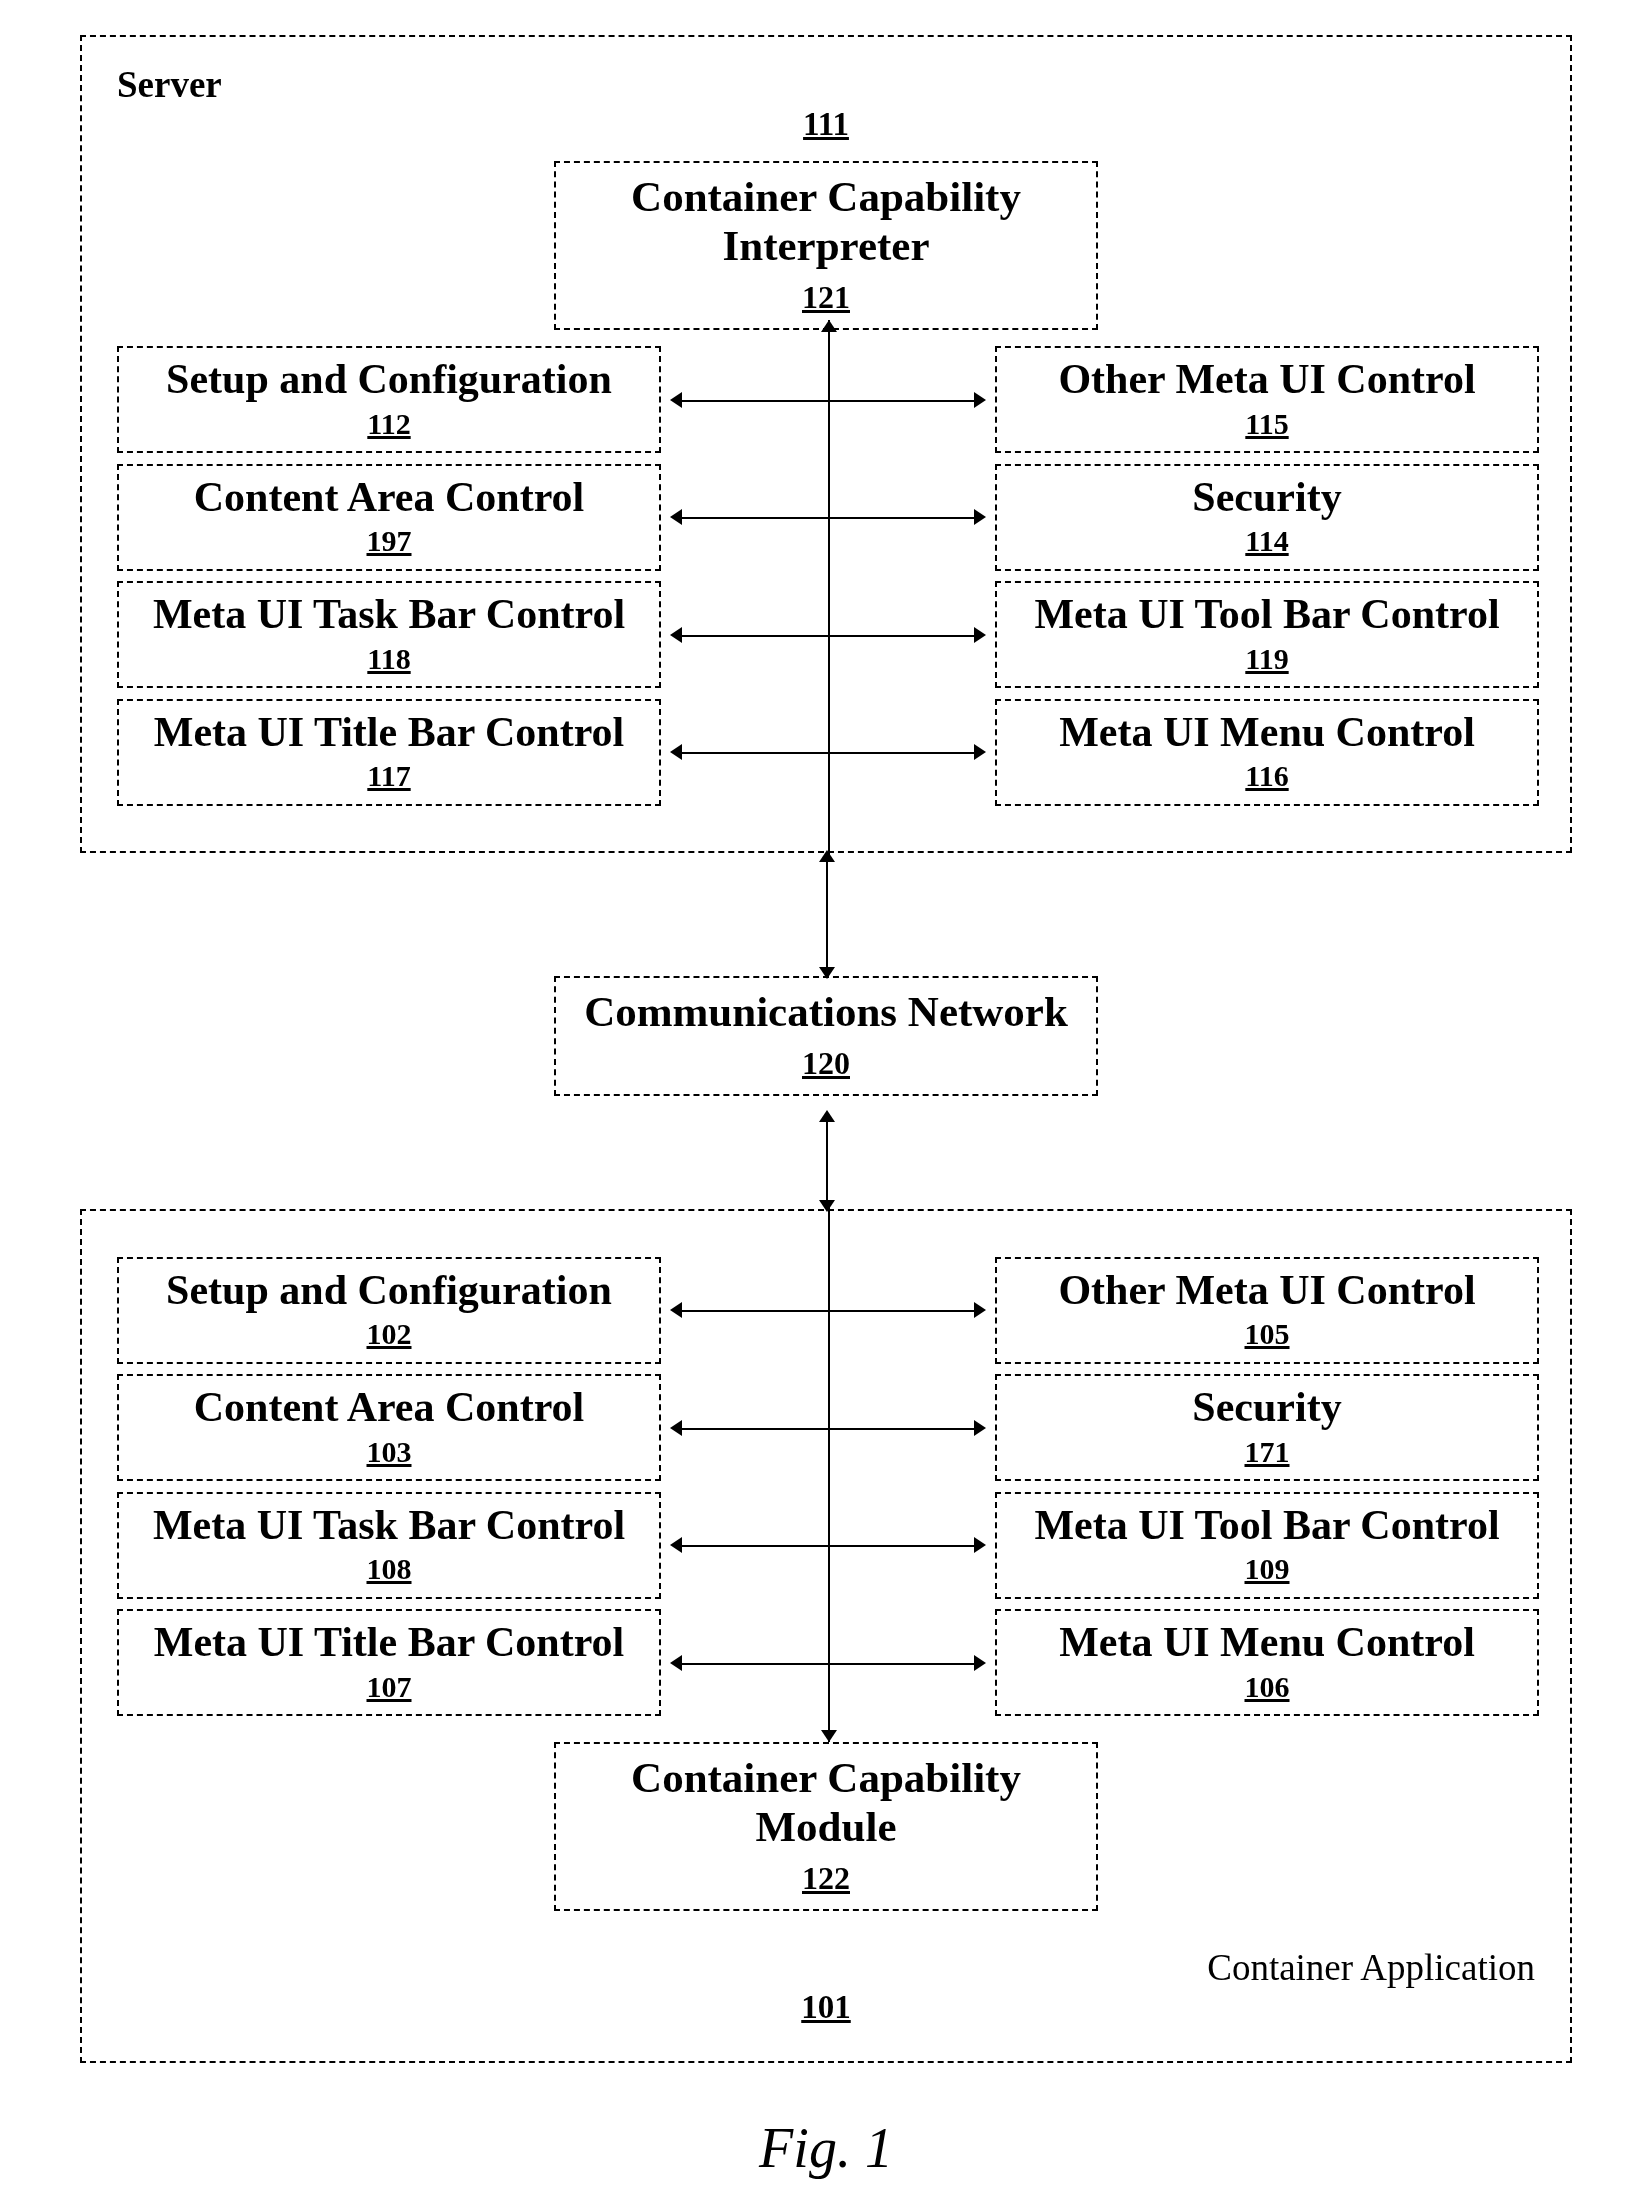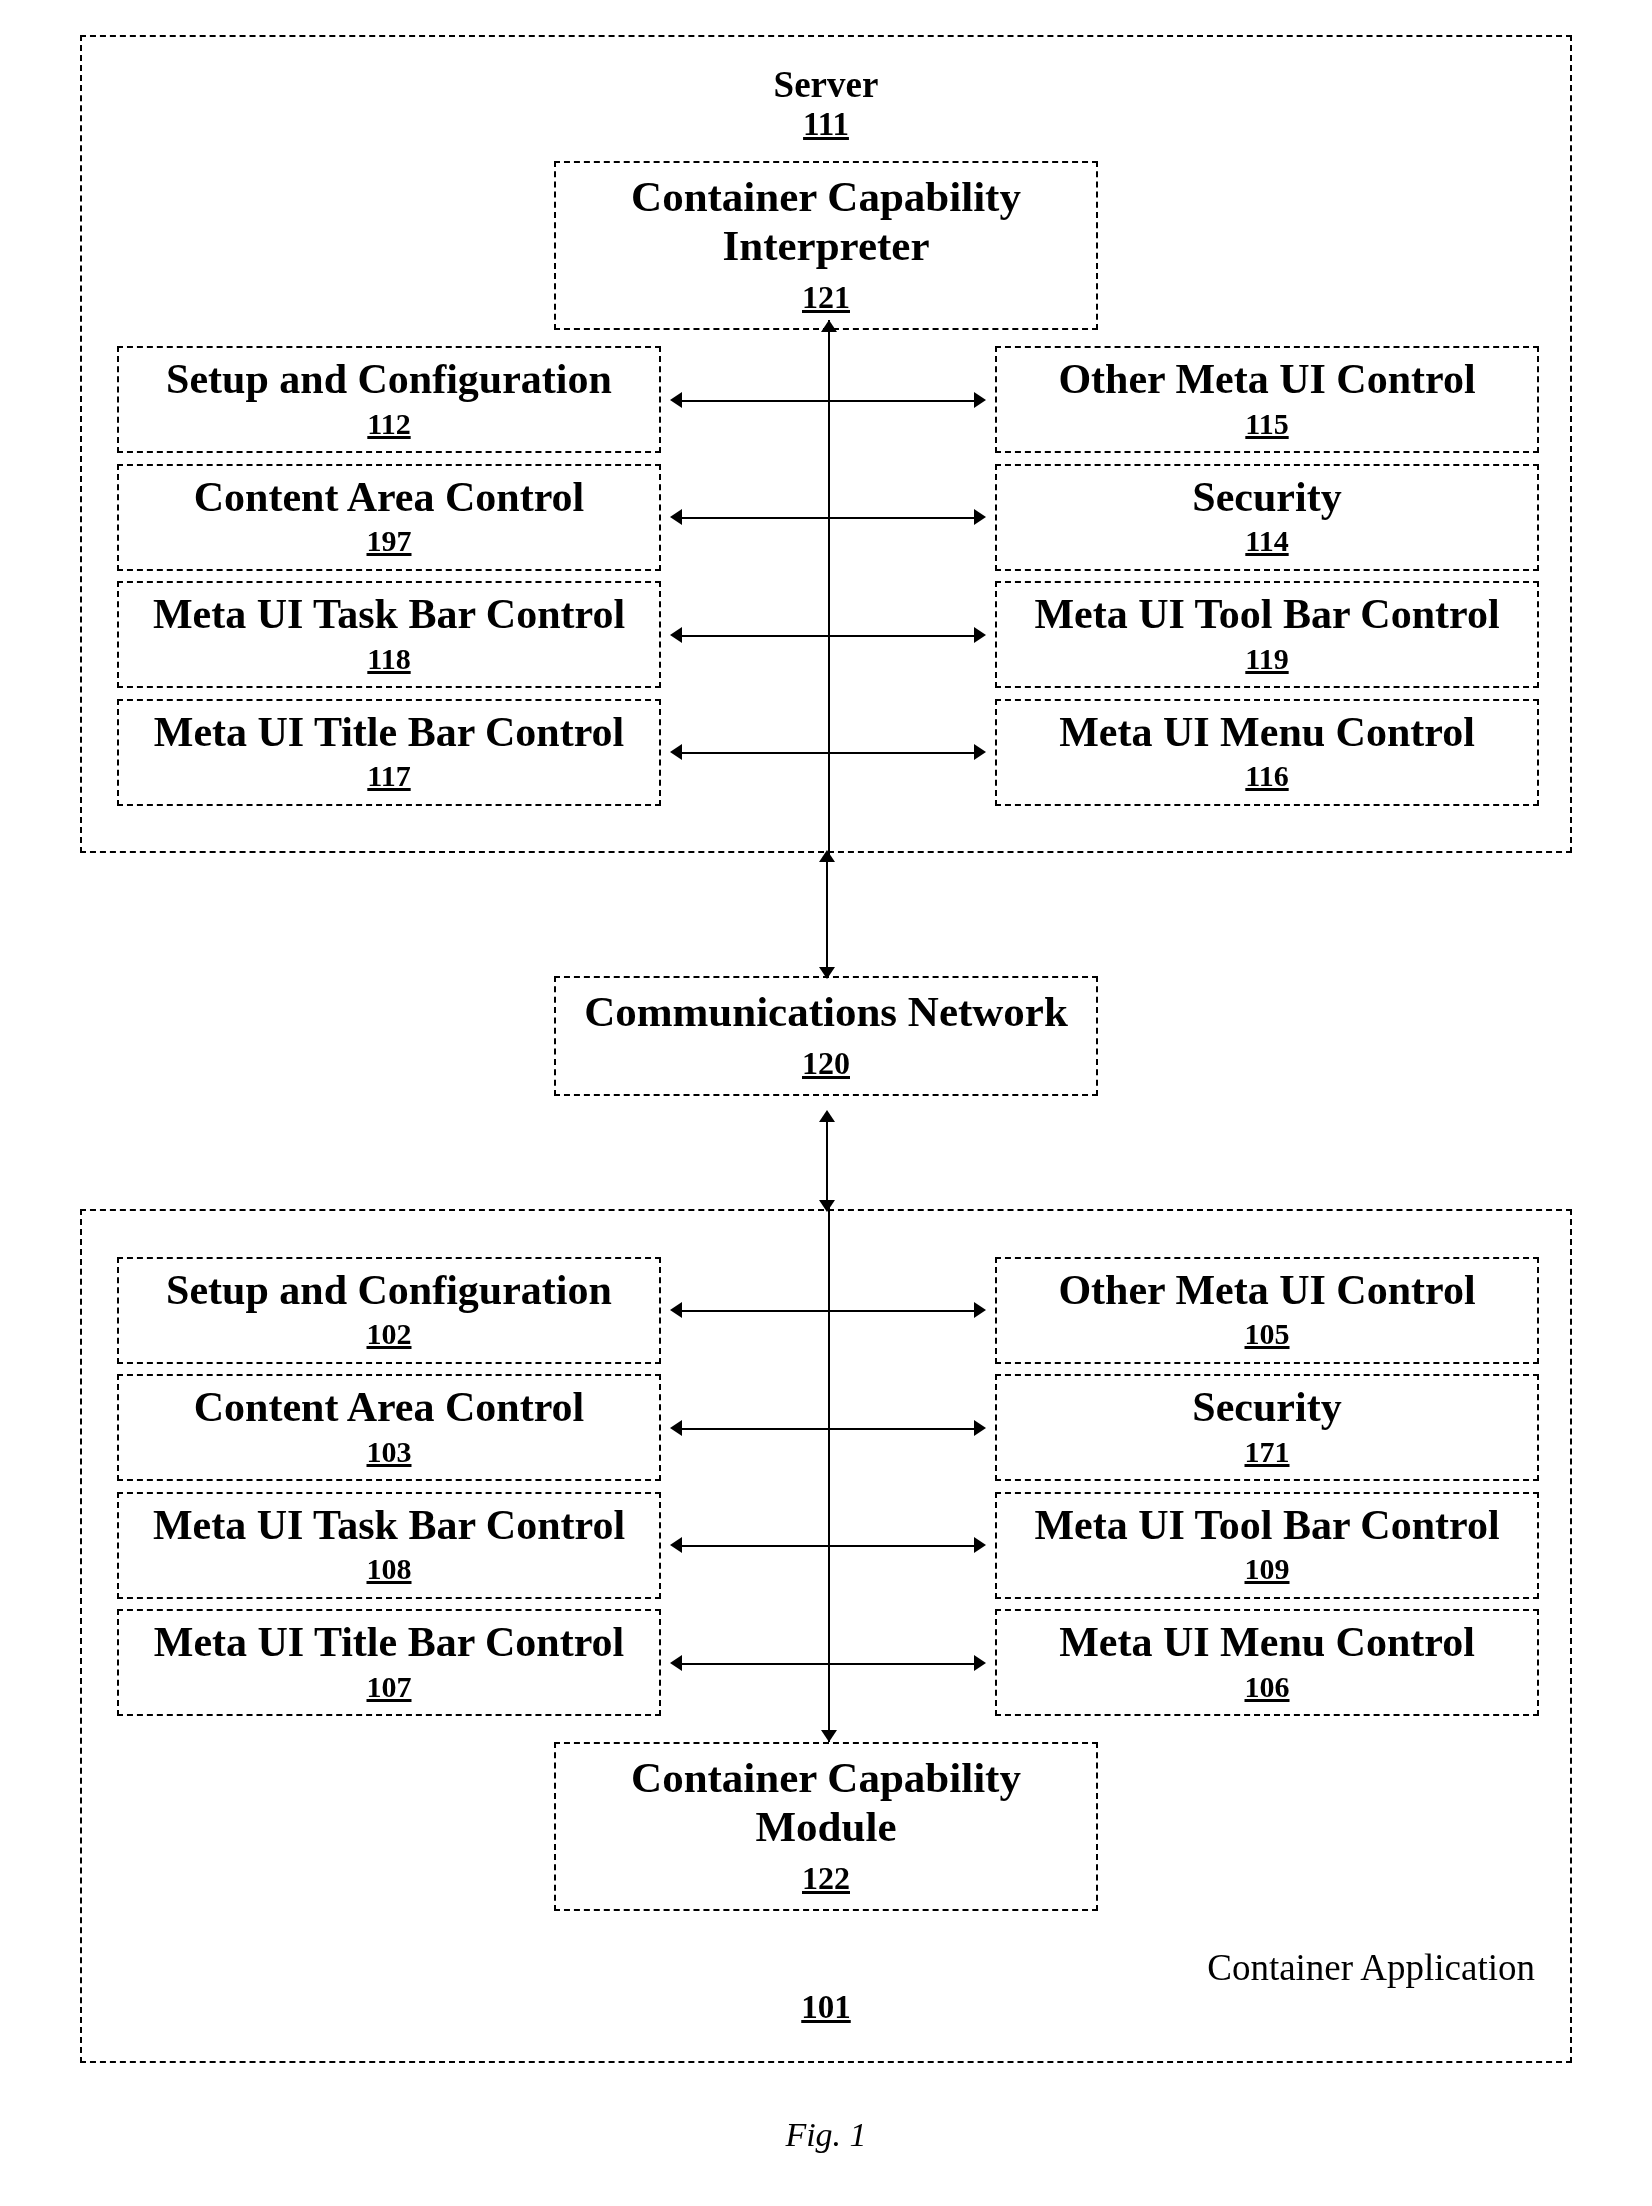--- a/index.html
+++ b/index.html
@@ -16,21 +16,20 @@
     position: relative;
   }
   .outer-box {
     border: 2.6px dashed #000;
     padding: 17.6px 35px 35px 35px;
     margin: 0 auto;
     width: 1492px;
     position: relative;
   }
   .outer-title {
-    text-align: center;
     font-weight: bold;
     font-size: 37px;
     margin: 8.8px 0 0 0;
   }
   .outer-ref {
     text-align: center;
     font-weight: bold;
     font-size: 33px;
     text-decoration: underline;
     margin: 0 0 17.6px 0;
@@ -114,21 +113,21 @@
     left: 50%;
     top: 0;
     bottom: 0;
     width: 0;
     border-left: 2.6px solid #000;
   }
   .caption {
     text-align: center;
     font-style: italic;
     font-family: "Brush Script MT", "Lucida Handwriting", cursive;
-    font-size: 34px;
+    font-size: 56px;
     margin-top: 53px;
   }
   .bottom-title {
     text-align: right;
     font-weight: normal;
     font-size: 37px;
     margin-top: 35px;
   }
   .bottom-ref {
     text-align: center;

